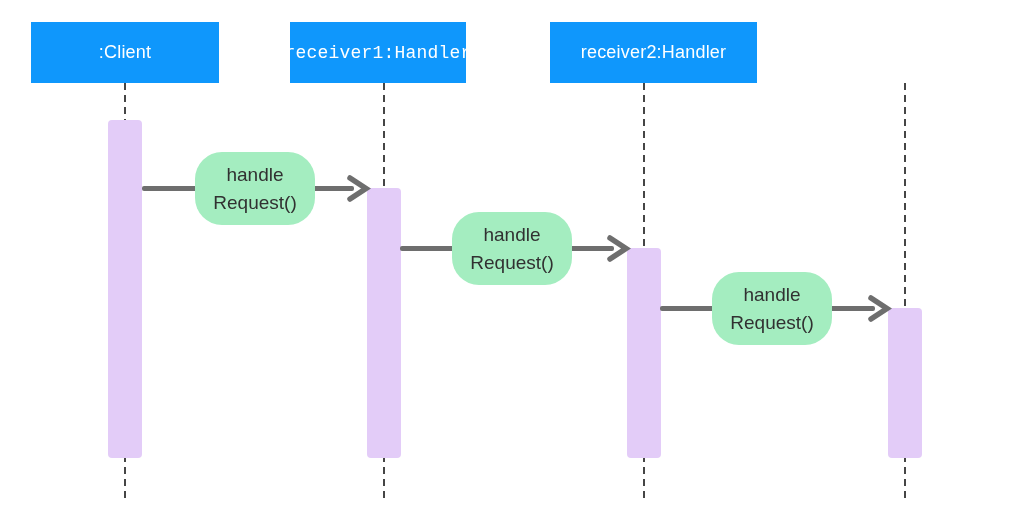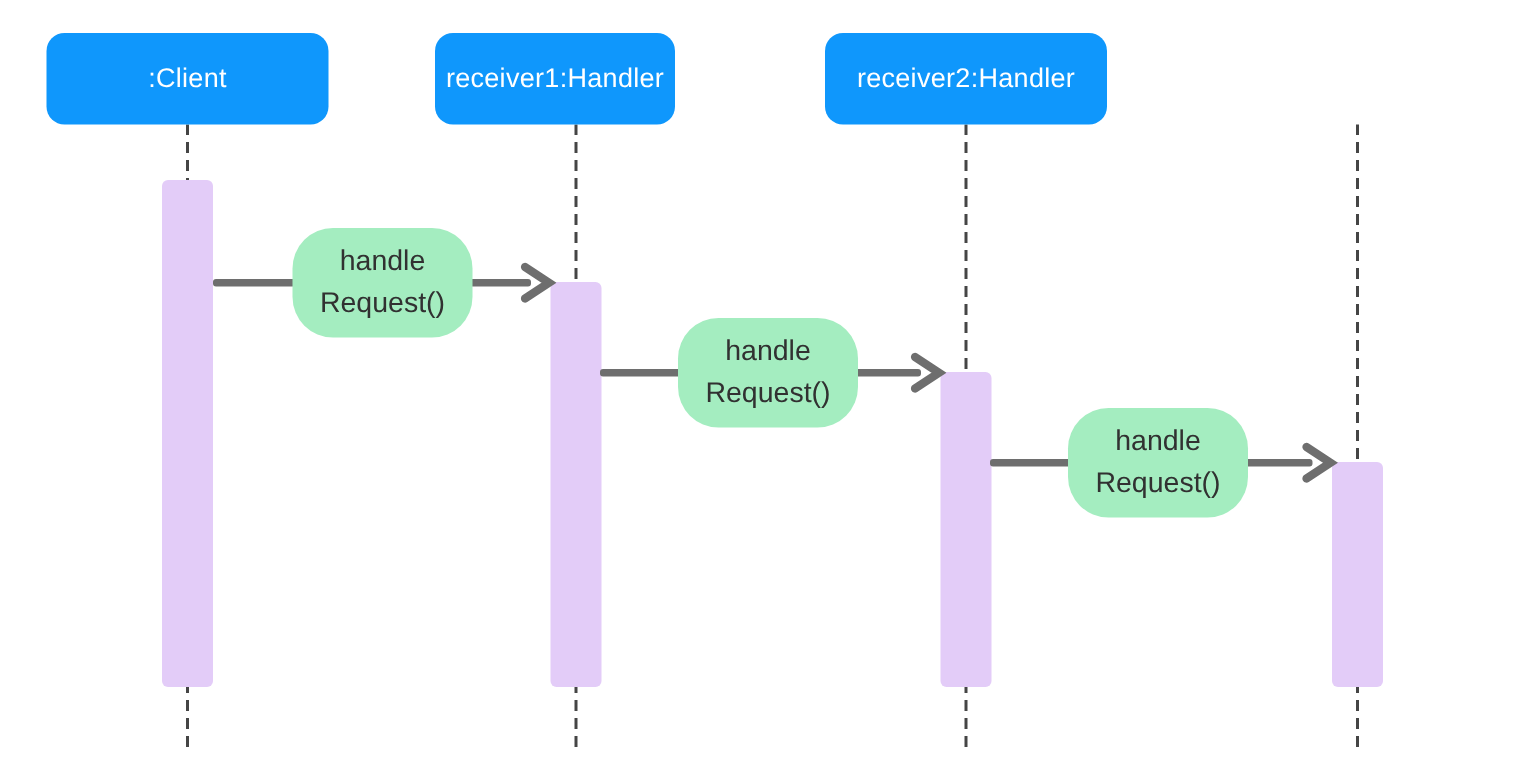--- a/index.html
+++ b/index.html
@@ -23,31 +23,31 @@
     overflow: hidden;
   }
 
   
   .head {
     position: absolute;
     top: 22px;
     height: 61px;
     background: var(--header-bg);
     color: var(--header-text);
-    border-radius: 12px;
+    border-radius: 0;
     display: flex;
     align-items: center;
     justify-content: center;
     font-size: 18px;
     letter-spacing: 0.2px;
     z-index: 5;
   }
   .h1 { left: 31px;  width: 188px; }
-  .h2 { left: 290px; width: 160px; }
-  .h3 { left: 550px; width: 188px; }
+  .h2 { left: 290px; width: 176px; font-family: Liberation Mono, monospace; }
+  .h3 { left: 550px; width: 207px; }
   .h4 { left: 812px; width: 187px; }
 
   
   .lifeline {
     position: absolute;
     top: 83px;
     height: 415px;
     width: 2px;
     background: repeating-linear-gradient(
       to bottom,

